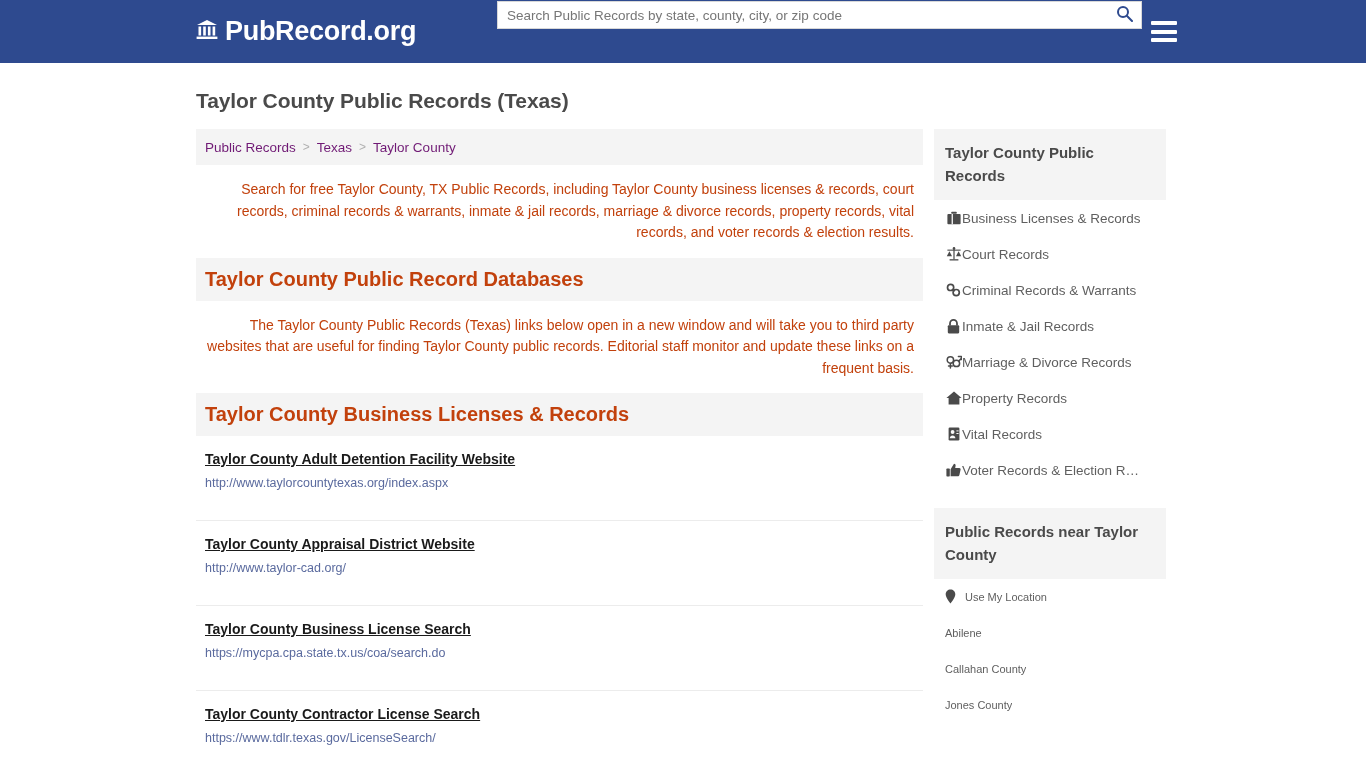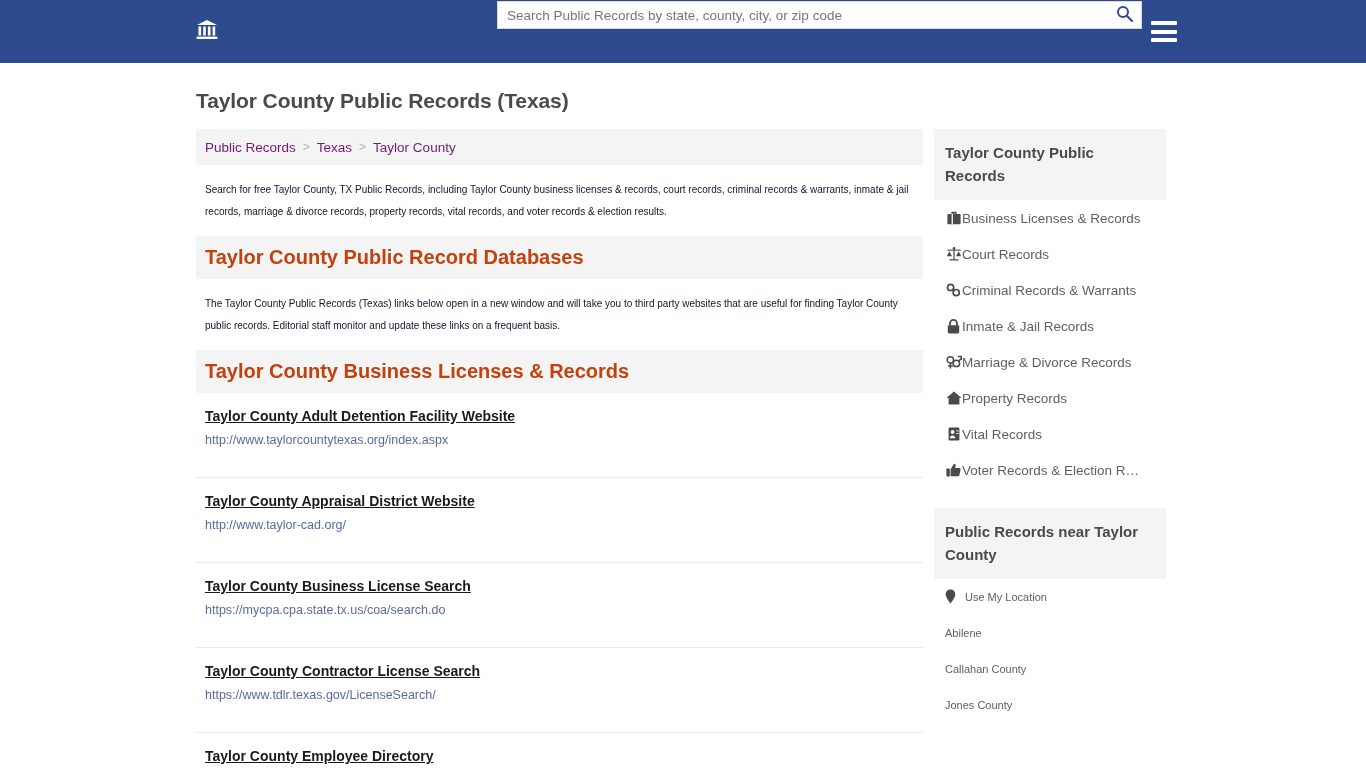--- a/index.html
+++ b/index.html
@@ -113,25 +113,26 @@
     align-items: center;
     padding: 0 9px;
     font-size: 13.5px;
     color: #6d6d6d;
   }
   .breadcrumb a { color: #701a75; text-decoration: none; }
   .breadcrumb .sep { color: #b0b0b0; margin: 0 7px; font-size: 12px; }
 
   
   .para {
-    font-size: 10px;
+    font-size: 14px;
     line-height: 21.5px;
-    color: #0f172a;
+    color: #c2410c;
     padding: 14px 9px 14px 9px;
     margin: 0;
+    text-align: right;
   }
   .section-head {
     background: #f4f4f4;
     padding: 10px 9px;
     font-size: 20px;
     font-weight: bold;
     color: #c2410c;
     margin: 0;
   }
 
@@ -217,20 +218,21 @@
     <span class="brand-icon">
       <svg width="22" height="21" viewBox="0 0 22 21" fill="#ffffff">
         <polygon points="11,1 21,6 1,6"></polygon>
         <rect x="2.5" y="7.5" width="2.6" height="9"></rect>
         <rect x="7.2" y="7.5" width="2.6" height="9"></rect>
         <rect x="11.9" y="7.5" width="2.6" height="9"></rect>
         <rect x="16.6" y="7.5" width="2.6" height="9"></rect>
         <rect x="0.6" y="17.6" width="20.8" height="2.4"></rect>
       </svg>
     </span>
+    <span class="brand-text">PubRecord.org</span>
   </a>
 
   <div class="search-wrap">
     <input class="search-input" type="text" placeholder="Search Public Records by state, county, city, or zip code" style="">
     <button class="search-btn">
       <span>
         <svg width="17" height="17" viewBox="0 0 17 17" fill="none" stroke="#2e4a8f" stroke-width="2">
           <circle cx="7" cy="7" r="5"></circle>
           <line x1="10.8" y1="10.8" x2="16" y2="16" stroke-linecap="round"></line>
         </svg>

